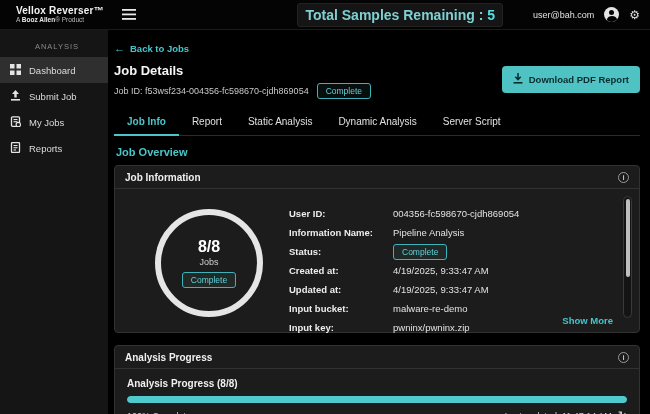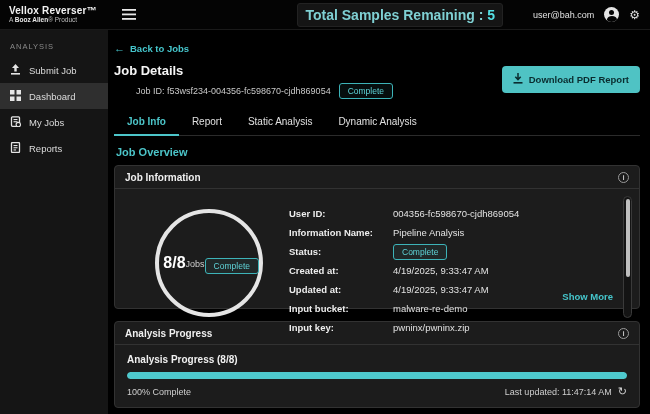--- a/index.html
+++ b/index.html
@@ -2,73 +2,73 @@
 <html><head>
 <meta charset="utf-8">
 <style>
   * { margin:0; padding:0; box-sizing:border-box; }
   html,body { width:650px; height:414px; overflow:hidden; background:#000; font-family:"Liberation Sans", sans-serif; }
 
   .app { width:650px; height:414px; display:flex; flex-direction:column; background:#000; }
 
   
   .topbar { height:30px; flex:0 0 30px; display:flex; align-items:center; background:#040404; border-bottom:1px solid #1a1a1a; }
-  .logo { width:108px; flex:0 0 108px; padding-left:9px; display:flex; flex-direction:column; justify-content:center; }
+  .logo { width:108px; flex:0 0 108px; padding-left:16px; display:flex; flex-direction:column; justify-content:center; }
   .logo-title { font-size:10px; font-weight:bold; color:#f2f2f2; letter-spacing:.2px; line-height:11px; }
   .logo-sub { font-size:6.5px; color:#bdbdbd; line-height:8px; }
   .logo-sub b { color:#e8e8e8; }
   .hamburger { margin-left:14px; cursor:pointer; display:flex; align-items:center; }
   .topbar-right { margin-left:auto; margin-right:10px; display:flex; align-items:center; gap:10px; }
   .samples-badge { background:#151515; border:1px solid #222; border-radius:3px; padding:3px 7px; font-size:14px; white-space:nowrap; }
   .samples-badge .lbl { color:#7fd0d3; font-weight:bold; }
   .samples-badge .val { color:#54e0e4; font-weight:bold; }
   .user-email { font-size:9px; color:#e2e2e2;margin-left:20px; }
   .avatar-icon { width:15px; height:15px; border-radius:50%; background:#e5e5e5; position:relative; overflow:hidden; cursor:pointer; }
   .avatar-icon::before { content:""; position:absolute; top:3px; left:5px; width:5px; height:5px; border-radius:50%; background:#040404; }
   .avatar-icon::after { content:""; position:absolute; top:9px; left:2.5px; width:10px; height:7px; border-radius:50%; background:#040404; }
   .gear-icon { font-size:12px; color:#dcdcdc; cursor:pointer; line-height:1; }
 
   
   .body { flex:1; display:flex; min-height:0; }
   .sidebar { width:108px; flex:0 0 108px; background:#151515; padding-top:6px; }
-  .sidebar-section { font-size:7.5px; color:#8a8a8a; letter-spacing:1px; padding:6px 4px 6px 10px; }
+  .sidebar-section { font-size:7.5px; color:#8a8a8a; letter-spacing:1px; padding:6px 4px 6px 10px;text-align:center; }
   .side-item { height:26px; display:flex; align-items:center; gap:8px; padding-left:10px; font-size:9.5px; color:#dcdcdc; cursor:pointer; }
   .side-item.active { background:#2f2f2f; }
   .side-item svg { flex:0 0 auto; }
 
   .main { flex:1; background:#000; padding:8px 10px 0 6px; position:relative; min-width:0; }
 
   .back-link { display:inline-flex; align-items:center; gap:5px; color:#45c5cb; font-size:9.5px; font-weight:bold; cursor:pointer; }
   .back-arrow { font-size:11px; line-height:1; }
 
   .head-row { display:flex; align-items:flex-start; margin-top:7px; }
   .head-left { flex:1; }
   .page-title { font-size:13px; font-weight:bold; color:#f5f5f5; }
   .jobid-row { margin-top:5px; display:flex; align-items:center; gap:8px; }
-  .jobid-text { font-size:9px; color:#c9c9c9;margin-left:22px; }
+  .jobid-text { font-size:9px; color:#c9c9c9; }
   .badge { display:inline-block; padding:2px 8px; border:1px solid #3db3b8; border-radius:3px; color:#5fd4d8; font-size:8.5px; background:rgba(79,195,199,.07); white-space:nowrap; }
   .download-btn { display:flex; align-items:center; gap:6px; background:#4fc3c4; color:#0a2c2f; border:none; border-radius:4px; padding:7px 11px; font-size:9.5px; font-weight:bold; font-family:"Liberation Sans", sans-serif; cursor:pointer; margin-top:3px; }
 
   .tabs { margin-top:11px; display:flex; border-bottom:1px solid #2b2b2b; }
   .tab { padding:6px 13px 7px 13px; font-size:10px; color:#e0e0e0; cursor:pointer; margin-bottom:-1px; }
   .tab.active { color:#4cc5c9; border-bottom:2px solid #4cc5c9; font-weight:bold;text-align:center; }
 
   .section-title { margin:10px 0 7px 2px; font-size:11px; font-weight:bold; color:#4cc5c9; }
 
   
   .card { background:#1c1c1c; border:1px solid #323232; border-radius:4px; }
   .card-header { height:23px; display:flex; align-items:center; justify-content:space-between; padding:0 10px; border-bottom:1px solid #323232; }
   .card-title { font-size:10px; font-weight:bold; color:#f0f0f0; }
   .info-icon { width:11px; height:11px; border:1px solid #9a9a9a; border-radius:50%; color:#c5c5c5; font-size:7.5px; display:flex; align-items:center; justify-content:center; cursor:pointer; }
   .info-icon::after { content:"i"; font-weight:bold; }
 
-  .jobinfo-card { height:144px; position:relative; }
+  .jobinfo-card { height:168px; position:relative; }
   .jobinfo-content { display:flex; padding:10px 30px 6px 14px; height:144px; }
   .donut-wrap { width:160px; flex:0 0 160px; display:flex; align-items:center; justify-content:center; }
-  .donut { width:108px; height:108px; border-radius:50%; border:4px solid #e5e5e5; display:flex; flex-direction:row; align-items:center; justify-content:flex-end; }
+  .donut { width:108px; height:108px; border-radius:50%; border:6px solid #e5e5e5; display:flex; flex-direction:column; align-items:center; justify-content:center; }
   .donut-value { font-size:16px; font-weight:bold; color:#fff; }
   .donut-label { font-size:9px; color:#cfcfcf; margin-top:1px; }
   .donut .badge { margin-top:5px; }
 
   .detail-rows { flex:1; padding-top:5px; }
   .d-row { display:flex; align-items:center; height:19px; }
   .d-label { width:104px; flex:0 0 104px; font-size:9.5px; font-weight:bold; color:#ededed; }
   .d-value { font-size:9.5px; color:#e2e2e2; }
 
   .v-scrollbar { position:absolute; right:7px; top:30px; width:9px; height:122px; background:#141414; border:1px solid #3a3a3a; border-radius:5px; }
@@ -111,40 +111,40 @@
       <span class="avatar-icon"></span>
       <span class="gear-icon">⚙</span>
     </div>
   </div>
 
   <div class="body">
 
     <aside class="sidebar">
       <div class="sidebar-section">ANALYSIS</div>
 
-      <div class="side-item">
-        <span>
-          <svg width="11" height="11" viewBox="0 0 11 11">
-              <path d="M5.5 0 L9 4 H6.7 V7.5 H4.3 V4 H2 Z" fill="#e5e5e5"></path>
-              <rect x="1" y="9" width="9" height="1.6" fill="#e5e5e5"></rect>
-            </svg>
-        </span>
-        <span>Submit Job</span>
-      </div>
-
       <div class="side-item active">
         <span>
           <svg width="11" height="11" viewBox="0 0 11 11">
               <rect x="0" y="0" width="4.5" height="4.5" fill="#e5e5e5"></rect>
               <rect x="6.5" y="0" width="4.5" height="4.5" fill="#e5e5e5"></rect>
               <rect x="0" y="6.5" width="4.5" height="4.5" fill="#e5e5e5"></rect>
               <rect x="6.5" y="6.5" width="4.5" height="4.5" fill="#e5e5e5"></rect>
             </svg>
         </span>
         <span>Dashboard</span>
+      </div>
+
+      <div class="side-item">
+        <span>
+          <svg width="11" height="11" viewBox="0 0 11 11">
+              <path d="M5.5 0 L9 4 H6.7 V7.5 H4.3 V4 H2 Z" fill="#e5e5e5"></path>
+              <rect x="1" y="9" width="9" height="1.6" fill="#e5e5e5"></rect>
+            </svg>
+        </span>
+        <span>Submit Job</span>
       </div>
 
       <div class="side-item">
         <span>
           <svg width="11" height="11" viewBox="0 0 11 11">
               <rect x="1.5" y="0.8" width="8" height="9.5" rx="1" fill="none" stroke="#e5e5e5" stroke-width="1.3"></rect>
               <rect x="3.5" y="3" width="4" height="1.1" fill="#e5e5e5"></rect>
               <rect x="3.5" y="5.2" width="4" height="1.1" fill="#e5e5e5"></rect>
               <circle cx="8.3" cy="8.6" r="2.2" fill="#151515" stroke="#e5e5e5" stroke-width="1.1"></circle>
             </svg>
@@ -189,20 +189,21 @@
           </span>
           <span>Download PDF Report</span>
         </button>
       </div>
 
       <div class="tabs">
         <div class="tab active">Job Info</div>
         <div class="tab">Report</div>
         <div class="tab">Static Analysis</div>
         <div class="tab">Dynamic Analysis</div>
+        <div class="tab">Server Script</div>
       </div>
 
       <div class="section-title">Job Overview</div>
 
       
       <div class="card jobinfo-card">
         <div class="card-header">
           <span class="card-title">Job Information</span>
           <span class="info-icon"></span>
         </div>

